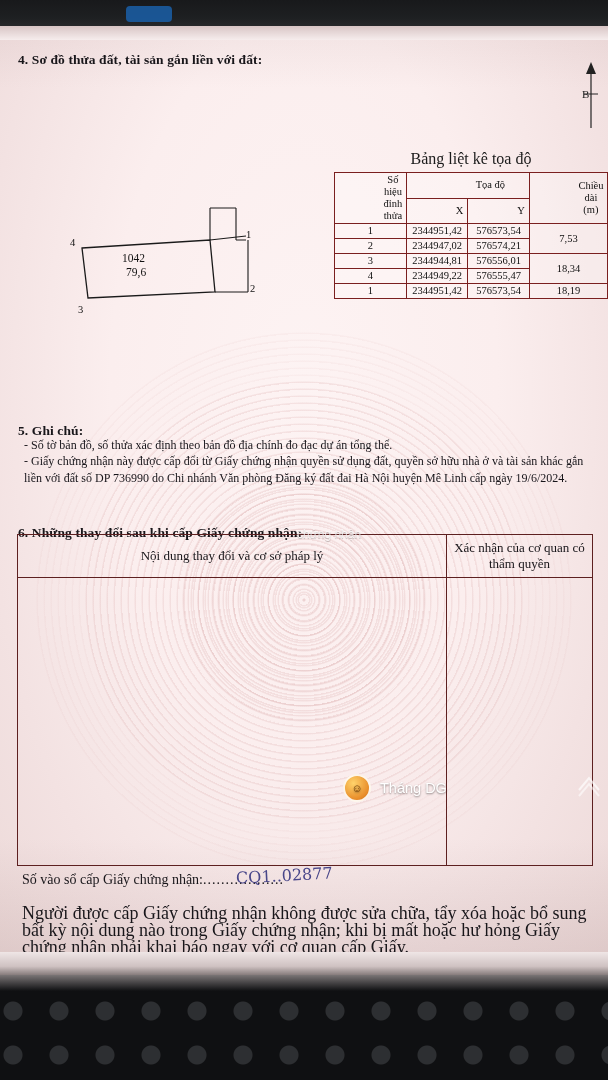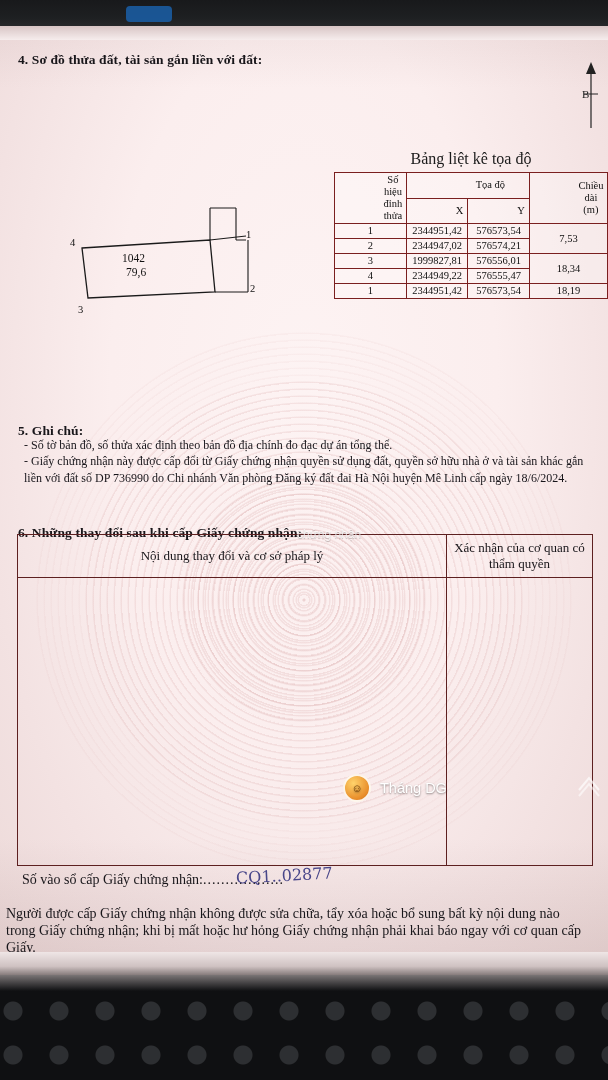--- a/index.html
+++ b/index.html
@@ -202,23 +202,23 @@
     position: absolute;
     left: 236px; top: 866px;
     font-family: "DejaVu Serif", serif;
     font-size: 16px;
     color: #2b2b7a;
     transform: rotate(-3deg);
     opacity: .85;
   }
   .footer-note {
     position: absolute;
-    left: 6px; top: 905px;
+    left: 22px; top: 905px;
     width: 580px;
-    font-size: 14px;
+    font-size: 18px;
     line-height: 17px;
   }
 
   
   .north { position: absolute; right: 6px; top: 60px; width: 22px; height: 70px; }
 
   
   .app-chip {
     position: absolute;
     left: 335px;
@@ -317,42 +317,42 @@
               <td>576573,54</td>
               <td rowspan="2">7,53</td>
             </tr>
             <tr>
               <td>2</td>
               <td>2344947,02</td>
               <td>576574,21</td>
             </tr>
             <tr>
               <td>3</td>
-              <td>1999827,81</td>
+              <td>2344944,81</td>
               <td>576556,01</td>
               <td rowspan="2">18,34</td>
             </tr>
             <tr>
               <td>4</td>
               <td>2344949,22</td>
               <td>576555,47</td>
             </tr>
             <tr>
               <td>1</td>
               <td>2344951,42</td>
               <td>576573,54</td>
               <td>18,19</td>
             </tr>
           </tbody>
         </table>
       </div>
 
       <div class="heading" id="h-ghichu">5. Ghi chú:</div>
       <div class="note-line" id="n1">- Số tờ bản đồ, số thửa xác định theo bản đồ địa chính đo đạc dự án tổng thể.</div>
-      <div class="note-line" id="n2">- Giấy chứng nhận này được cấp đổi từ Giấy chứng nhận quyền sử dụng đất, quyền sở hữu nhà ở và tài sản khác gắn liền với đất số DP 736990 do Chi nhánh Văn phòng Đăng ký đất đai Hà Nội huyện Mê Linh cấp ngày 18/6/2024.</div>
+      <div class="note-line" id="n2">- Giấy chứng nhận này được cấp đổi từ Giấy chứng nhận quyền sử dụng đất, quyền sở hữu nhà ở và tài sản khác gắn liền với đất số DP 736990 do Chi nhánh Văn phòng Đăng ký đất đai Hà Nội huyện Mê Linh cấp ngày 19/6/2024.</div>
 
       <div class="heading" id="h-thaydoi">6. Những thay đổi sau khi cấp Giấy chứng nhận:</div>
 
       <div class="change-table">
         <div class="col-left">
           <div class="ct-head">Nội dung thay đổi và cơ sở pháp lý</div>
         </div>
         <div class="col-right">
           <div class="ct-head">Xác nhận của cơ quan có thẩm quyền</div>
         </div>

